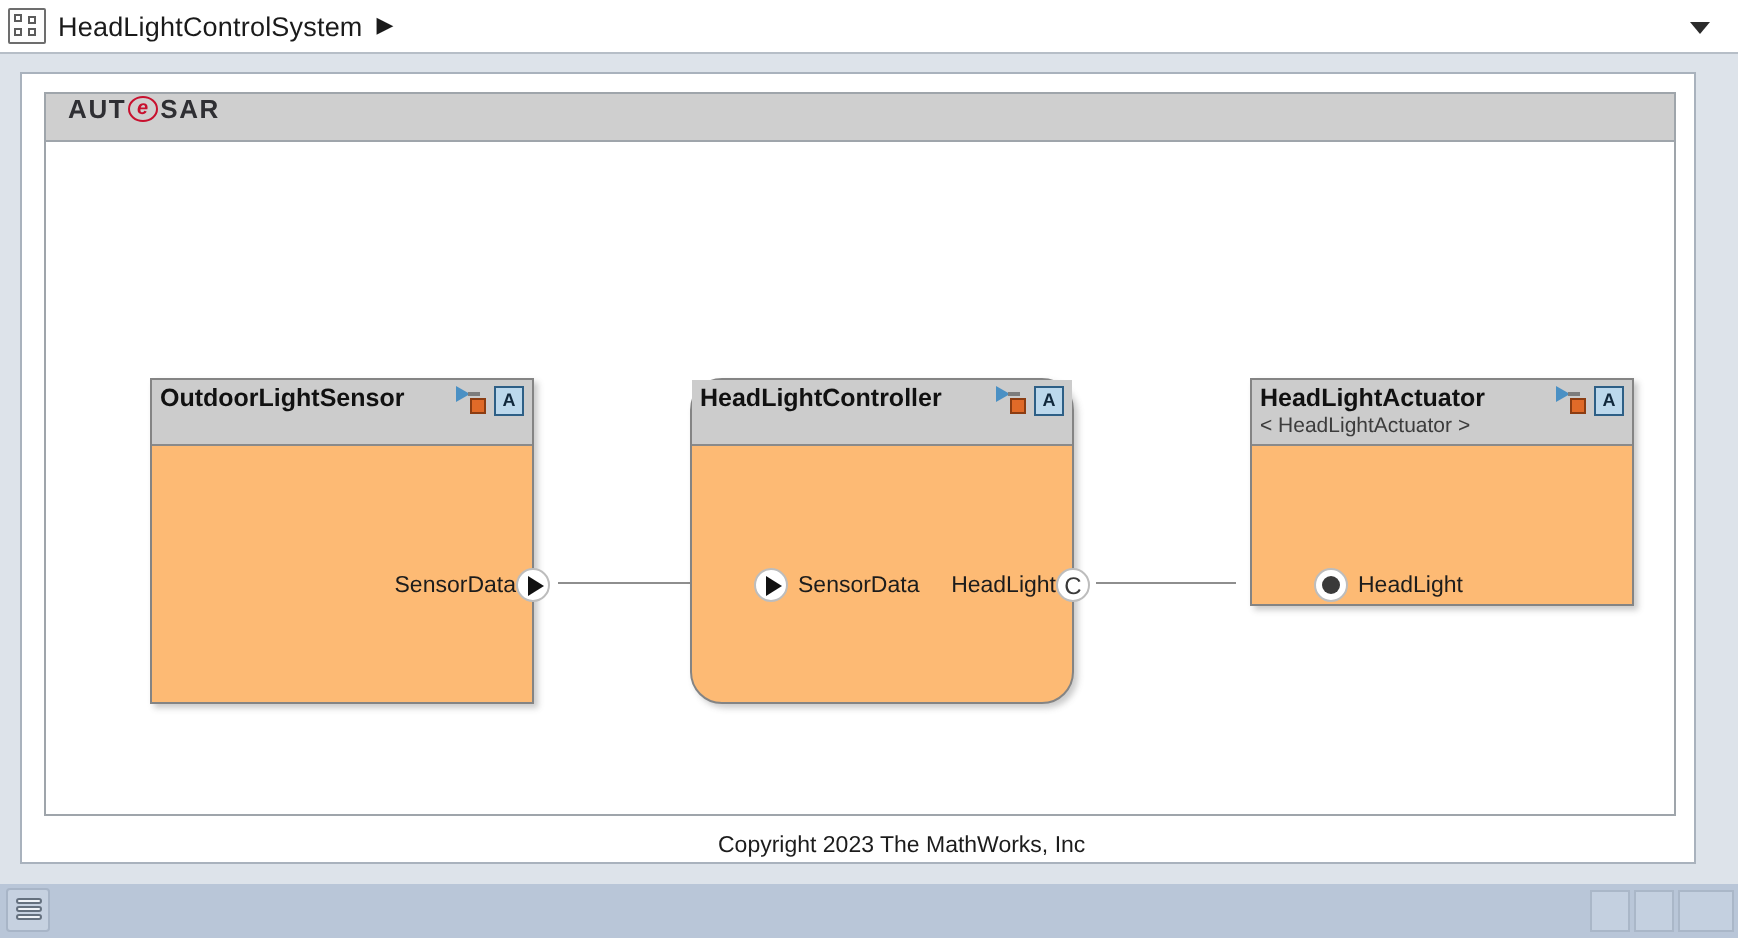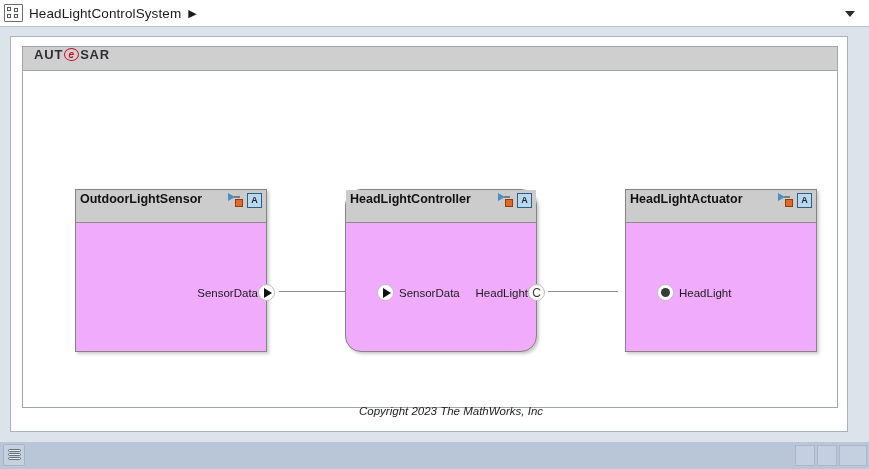--- a/index.html
+++ b/index.html
@@ -143,21 +143,21 @@
     font-weight: bold;
     line-height: 1;
     font-style: italic;
     box-sizing: border-box;
   }
   .autosar-logo .sar { }
 
   
   .component {
     position: absolute;
-    background: #f0abfc;
+    background: #fdba74;
     border: 1px solid #848484;
     box-sizing: border-box;
     box-shadow: 2px 2px 3px rgba(80,80,80,0.30);
   }
   .comp-header {
     height: 33px;
     background: #cccccc;
     border-bottom: 1px solid #8a8a8a;
     box-sizing: border-box;
     position: relative;
@@ -410,42 +410,43 @@
           </div>
 
           <div class="port" style="right:-9px; top:94px;">
             <span class="port-label">HeadLight</span>
             <span class="port-knob">
               <span class="knob-c">C</span>
             </span>
           </div>
         </div>
 
-        <div class="component" style="left:602px; top:142px; width:192px; height:163px;">
+        <div class="component" style="left:602px; top:142px; width:192px; height:114px;">
           <div class="comp-header">
             <div class="comp-title">HeadLightActuator</div>
+            <div class="comp-subtitle">&lt; HeadLightActuator &gt;</div>
             <div class="comp-badges">
               <span class="badge-port">
                 <span class="tri"></span>
                   <span class="stem"></span>
                   <span class="sq"></span>
               </span>
               <span class="badge-a">A</span>
             </div>
           </div>
 
           <div class="port" style="left:-9px; top:94px;">
             <span class="port-knob">
               <span class="knob-dot"></span>
             </span>
             <span class="port-label" style="margin-left:5px;">HeadLight</span>
           </div>
         </div>
 
-        <div class="copyright" style="left:336px; top:358px;font-style:italic;">Copyright 2023 The MathWorks, Inc</div>
+        <div class="copyright" style="left:336px; top:370px;">Copyright 2023 The MathWorks, Inc</div>
 
       </div>
     </div>
   </div>
 
   <div class="status-bar">
     <div class="status-icon-wrap">
       <span class="stack-icon">
         <span class="s1"></span>
           <span class="s2"></span>

